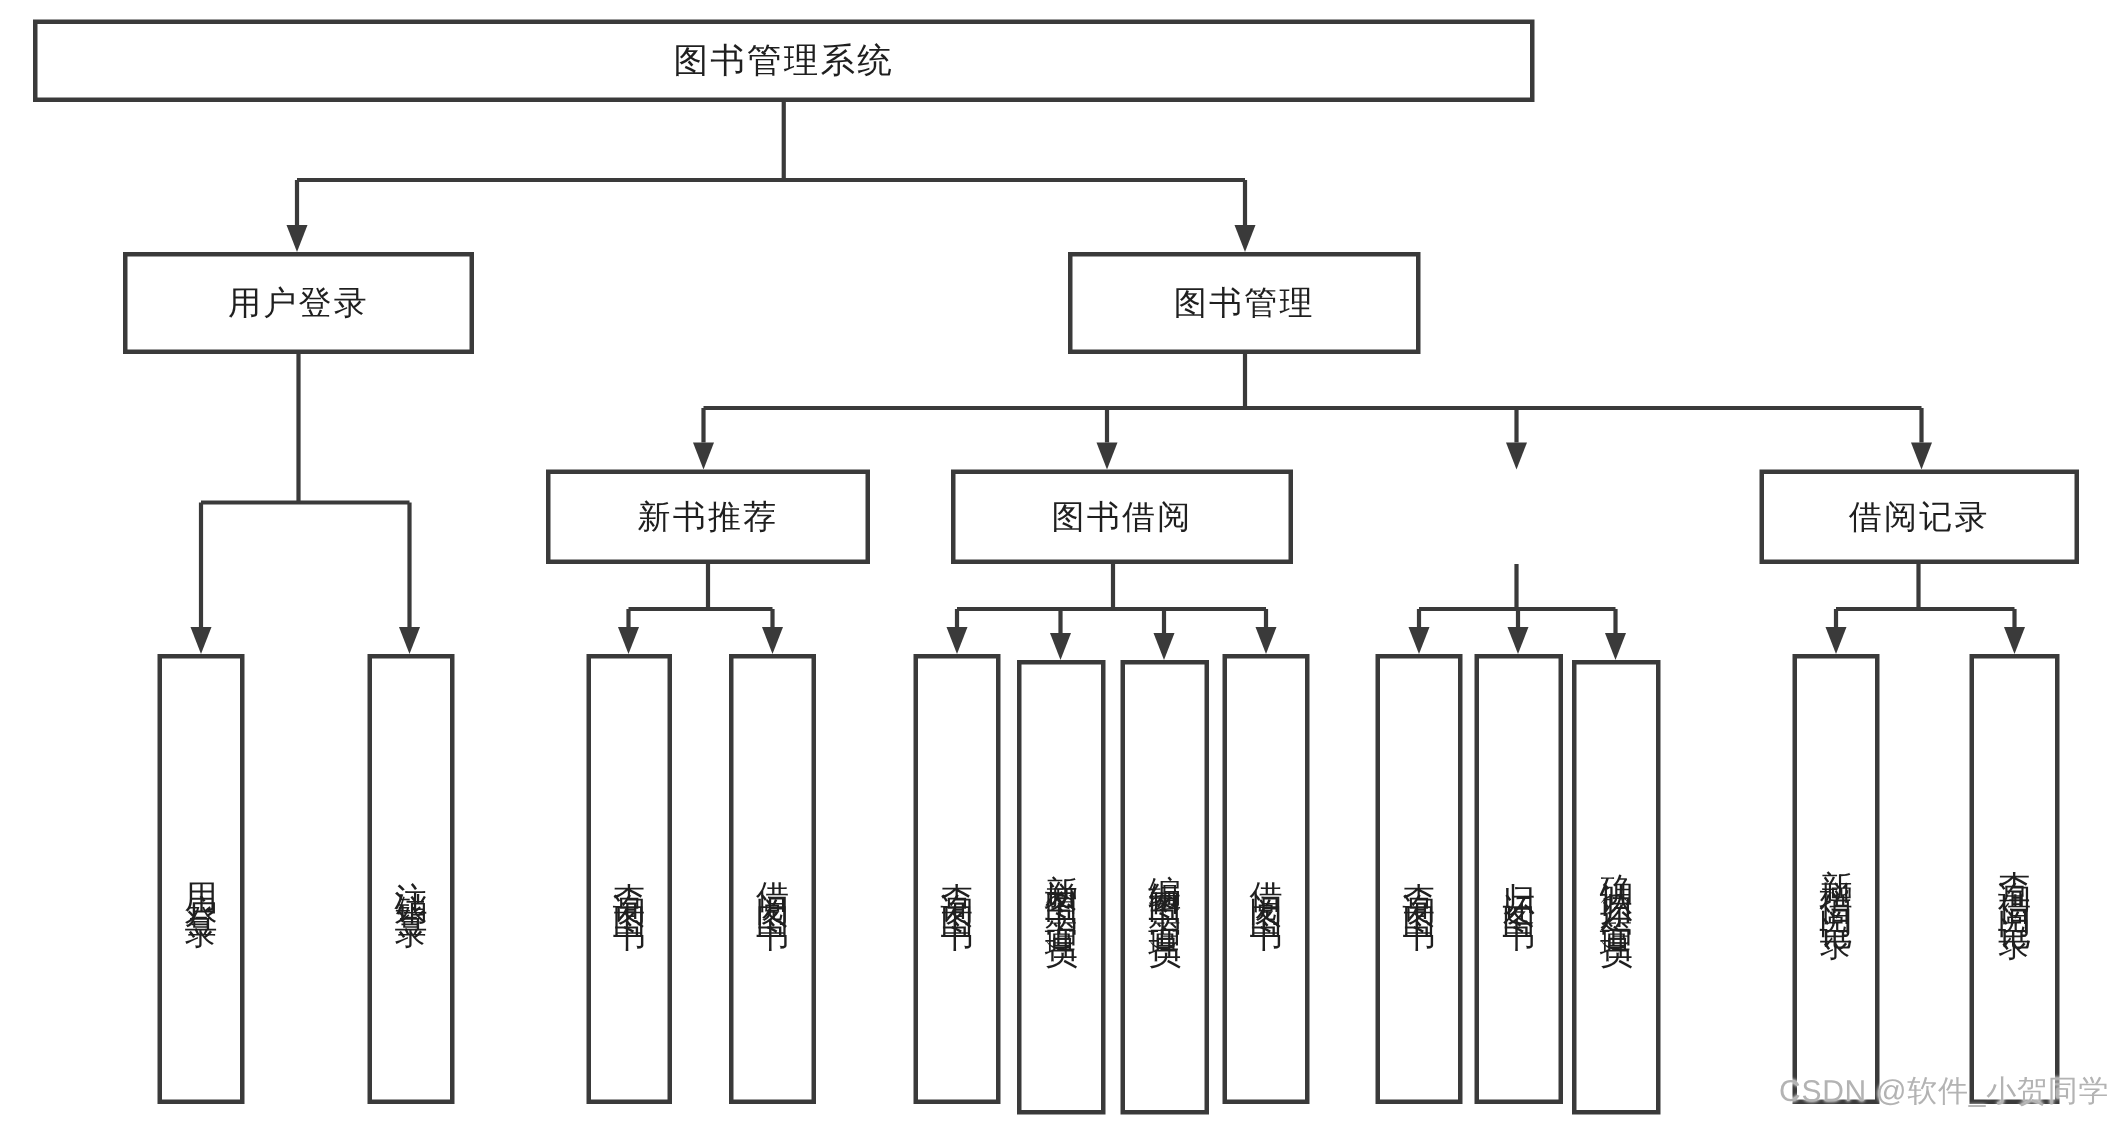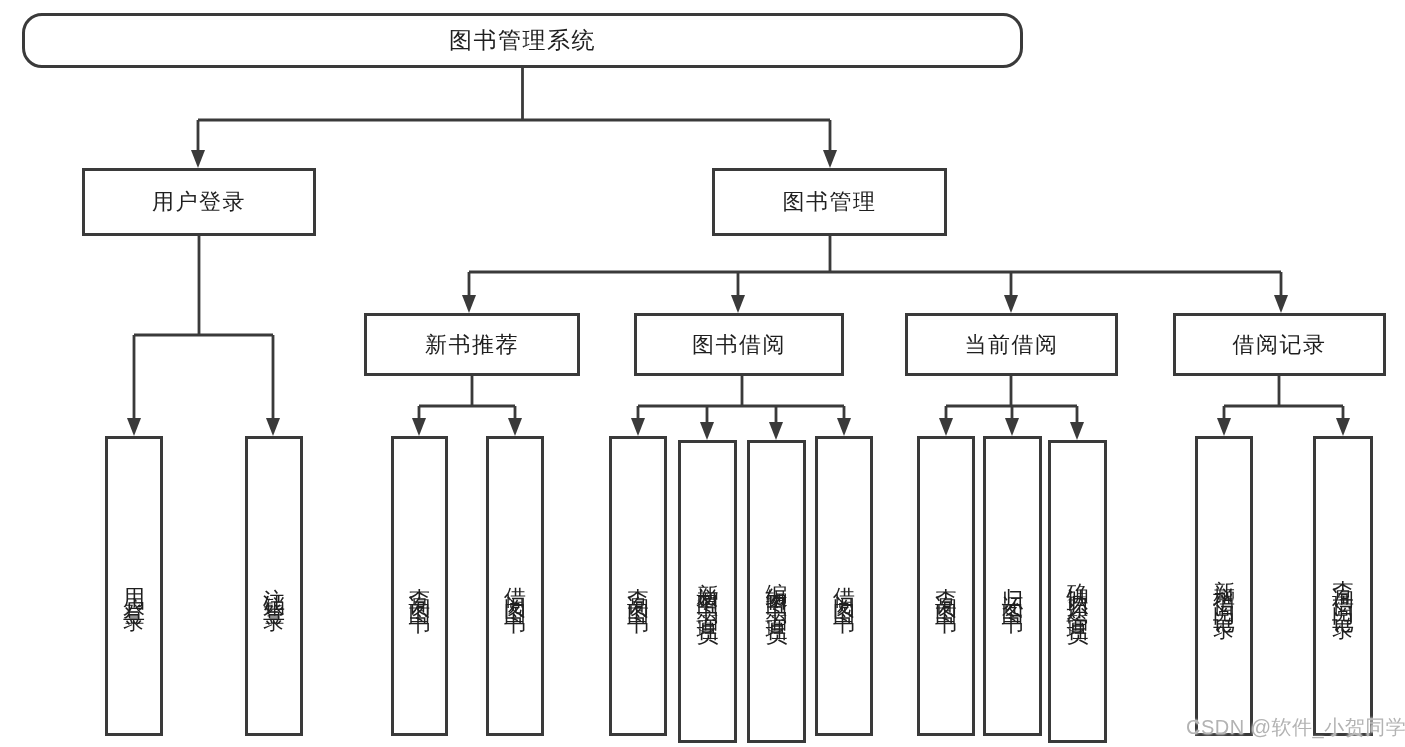--- a/index.html
+++ b/index.html
@@ -122,28 +122,27 @@
       <polygon class="arrow" points="1070,422 1084,422 1077,440"></polygon>
     </g>
 
     <g>
       <path class="line" d="M1279,376 V406 M1224,406 H1343 M1224,406 V418 M1343,406 V418"></path>
       <polygon class="arrow" points="1217,418 1231,418 1224,436"></polygon>
       <polygon class="arrow" points="1336,418 1350,418 1343,436"></polygon>
     </g>
   </svg>
 
-  <div class="node root" style="left:22px; top:13px; width:1001px; height:55px;border-radius:20px;">图书管理系统</div>
+  <div class="node root" style="left:22px; top:13px; width:1001px; height:55px;">图书管理系统</div>
 
   <div class="node" style="left:82px; top:168px; width:234px; height:68px;">用户登录</div>
   <div class="node" style="left:364px; top:313px; width:216px; height:63px;">新书推荐</div>
 
   <div class="node" style="left:712px; top:168px; width:235px; height:68px;">图书管理</div>
-  <div class="node" style="left:634px; top:313px; width:210px; height:63px;">图书借阅</div>
-  <div class="node" style="left:905px; top:313px; width:213px; height:63px;">当前借阅</div>
+  <div class="node" style="left:634px; top:313px; width:228px; height:63px;">图书借阅</div>
   <div class="node" style="left:1173px; top:313px; width:213px; height:63px;">借阅记录</div>
 
   <div class="leaf" style="left:105px; top:436px; width:58px; height:300px;">用户登录</div>
   <div class="leaf" style="left:245px; top:436px; width:58px; height:300px;">注销登录</div>
 
   <div class="leaf" style="left:391px; top:436px; width:57px; height:300px;">查询图书</div>
   <div class="leaf" style="left:486px; top:436px; width:58px; height:300px;">借阅图书</div>
 
   <div class="leaf" style="left:609px; top:436px; width:58px; height:300px;">查询图书</div>
   <div class="leaf" style="left:678px; top:440px; width:59px; height:303px; letter-spacing:6px;">新增图书（管理员）</div>

